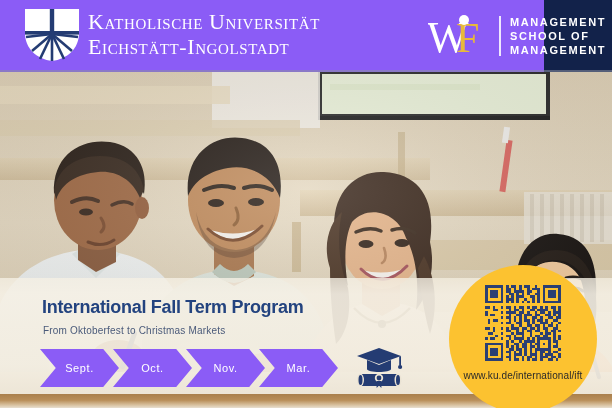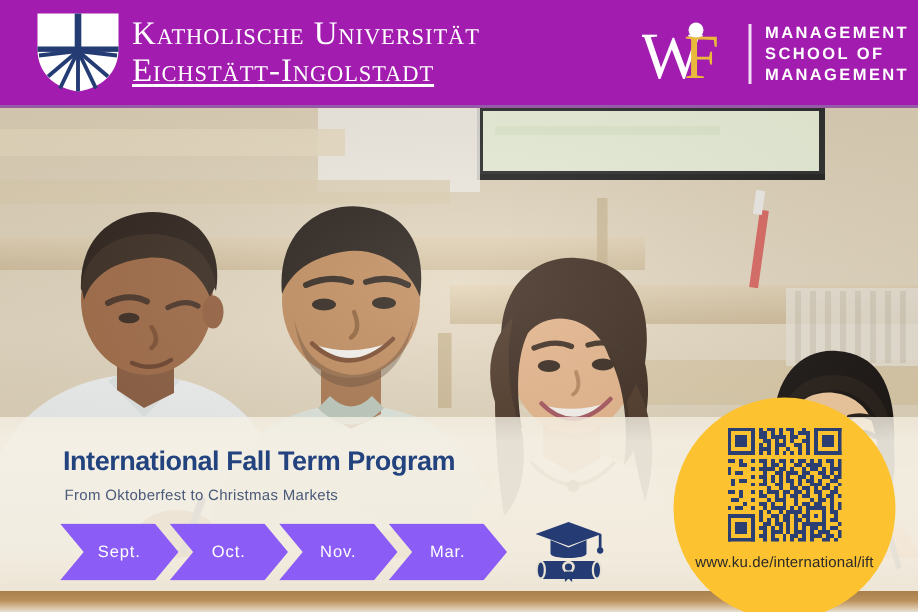--- a/index.html
+++ b/index.html
@@ -5,22 +5,22 @@
   html,body{margin:0;padding:0;}
   body{
     width:612px;height:408px;overflow:hidden;
     font-family:"Liberation Sans", sans-serif;
     background:#12224a;
   }
   .poster{position:relative;width:612px;height:408px;overflow:hidden;}
 
   
   .header{
-    position:absolute;left:0;top:0;width:612px;height:72px;
-    background:#a21caf;z-index:40;
+    position:absolute;left:0;top:0;width:544px;height:72px;
+    background:#8b5cf6;z-index:40;
   }
   .header-rule{
     position:absolute;left:0;top:70px;width:612px;height:2px;
     background:#8a8fa0;opacity:.55;
   }
   .ku-logo{position:absolute;left:23px;top:7px;width:58px;height:56px;}
   .wfi-block{position:absolute;left:428px;top:8px;height:56px;display:flex;align-items:center;gap:9px;}
   .wfi-mark{position:relative;width:62px;height:48px;}
   .wfi-divider{width:2px;height:40px;background:#ffffff;opacity:.85;}
   .wfi-lines{display:flex;flex-direction:column;justify-content:center;gap:2px;}
@@ -28,21 +28,21 @@
     color:#ffffff;font-size:11px;font-weight:bold;letter-spacing:1.6px;line-height:12px;
   }
   .ku-name{
     position:absolute;left:88px;top:9px;
     color:#ffffff;
     font-family:"Liberation Serif", serif;
     font-variant:small-caps;
     font-size:22px;line-height:25px;letter-spacing:.6px;
     white-space:nowrap;
   }
-  .ku-name .l2{display:block;text-decoration:underline;}
+  .ku-name .l2{display:block;}
 
   
   .photo{
     position:absolute;left:0;top:72px;width:612px;height:336px;overflow:hidden;
     background:#d9cdb8;z-index:5;
   }
   .photo svg{display:block;width:612px;height:336px;}
 
   
   .band{

